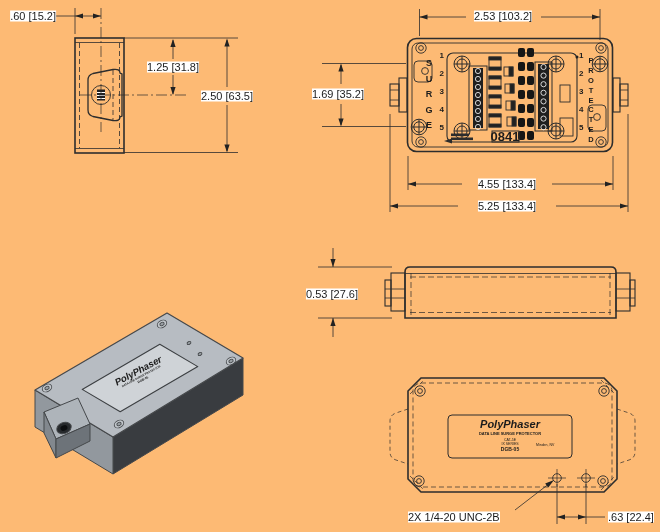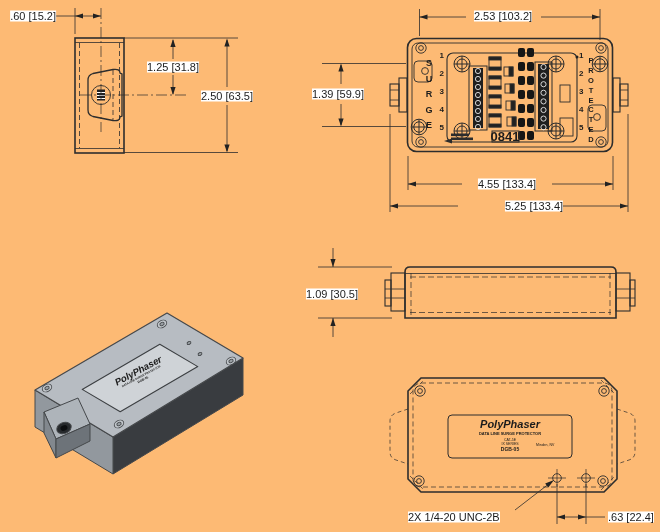--- a/index.html
+++ b/index.html
@@ -328,24 +328,24 @@
       <polygon points="557,517 565,514.4 565,519.6"></polygon>
       <polygon points="586,517 578,514.4 578,519.6"></polygon>
     </g>
   </g>
 </svg>
 
 <div class="txt dim rgt" style="left:56px;top:16px;">.60 [15.2]</div>
 <div class="txt dim ctr" style="left:173px;top:67px;">1.25 [31.8]</div>
 <div class="txt dim ctr" style="left:227px;top:96px;">2.50 [63.5]</div>
 <div class="txt dim ctr" style="left:503px;top:16px;">2.53 [103.2]</div>
-<div class="txt dim ctr" style="left:338px;top:94px;">1.39 [59.9]</div>
+<div class="txt dim ctr" style="left:338px;top:94px;">1.69 [35.2]</div>
 <div class="txt dim ctr" style="left:507px;top:184px;">4.55 [133.4]</div>
-<div class="txt dim ctr" style="left:507px;top:206px;margin-left:27px;">5.25 [133.4]</div>
-<div class="txt dim rgt" style="left:358px;top:294px;">1.09 [30.5]</div>
+<div class="txt dim ctr" style="left:507px;top:206px;">5.25 [133.4]</div>
+<div class="txt dim rgt" style="left:358px;top:294px;">0.53 [27.6]</div>
 <div class="txt dim lft" style="left:408px;top:517px;">2X 1/4-20 UNC-2B</div>
 <div class="txt dim lft" style="left:608px;top:517px;">.63 [22.4]</div>
 
 <div class="txt vtext" style="left:424px;top:58px;font-size:9px;letter-spacing:5.5px;">SURGE</div>
 <div class="txt vtext" style="left:587px;top:56px;font-size:7.5px;letter-spacing:0.9px;">PROTECTED</div>
 
 <div class="txt num" style="left:436px;top:52px;width:8px;text-align:right;">1</div>
 <div class="txt num" style="left:436px;top:70px;width:8px;text-align:right;">2</div>
 <div class="txt num" style="left:436px;top:88px;width:8px;text-align:right;">3</div>
 <div class="txt num" style="left:436px;top:106px;width:8px;text-align:right;">4</div>

